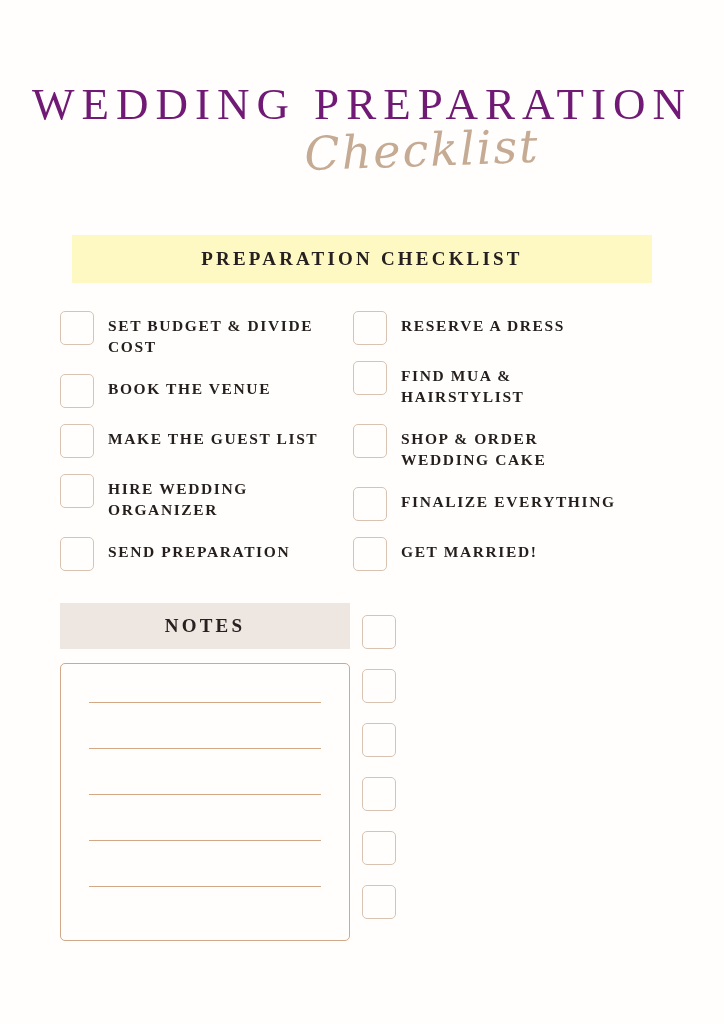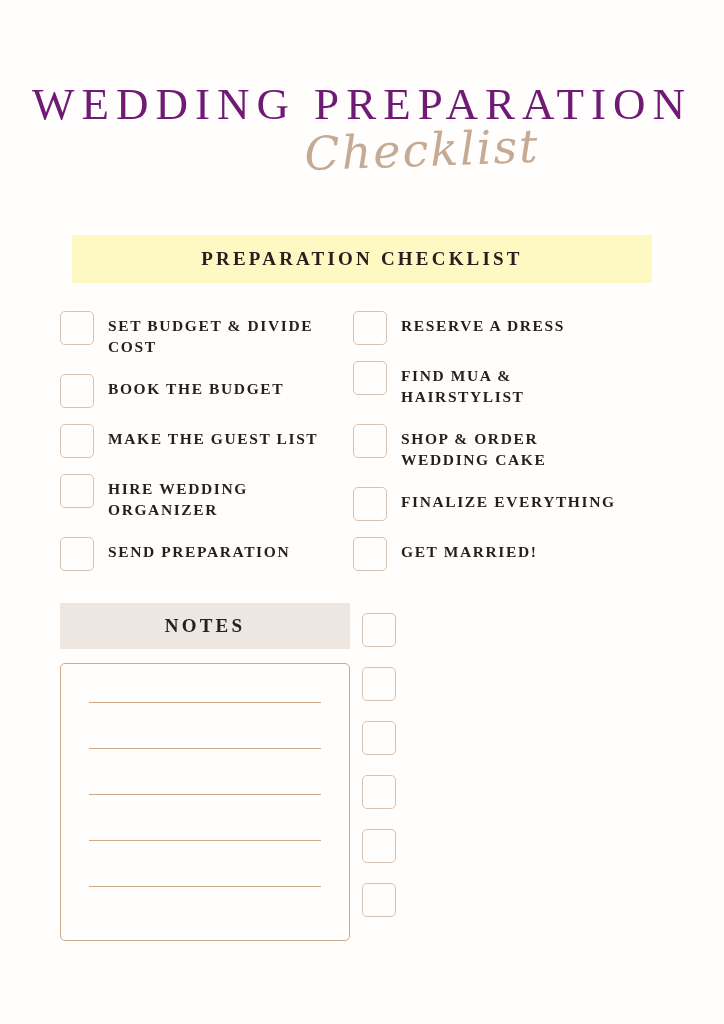--- a/index.html
+++ b/index.html
@@ -92,20 +92,21 @@
     color: #241f1c;
     max-width: 250px;
   }
   .col-right .task-label { max-width: 300px; }
 
   
   .bottom {
     display: flex;
     padding: 0 60px;
     margin-top: 16px;
+    align-items: center;
   }
   .notes-col { width: 50%; }
   .notes-banner {
     width: 290px;
     height: 46px;
     background: #eee6e0;
     display: flex;
     align-items: center;
     justify-content: center;
   }
@@ -156,21 +157,21 @@
 
 <div class="columns">
 
   <div class="col">
     <div class="task">
       <div class="box"></div>
       <div class="task-label">SET BUDGET &amp; DIVIDE COST</div>
     </div>
     <div class="task">
       <div class="box"></div>
-      <div class="task-label">BOOK THE BUDGET</div>
+      <div class="task-label">BOOK THE VENUE</div>
     </div>
     <div class="task">
       <div class="box"></div>
       <div class="task-label">MAKE THE GUEST LIST</div>
     </div>
     <div class="task">
       <div class="box"></div>
       <div class="task-label">HIRE WEDDING ORGANIZER</div>
     </div>
     <div class="task">

